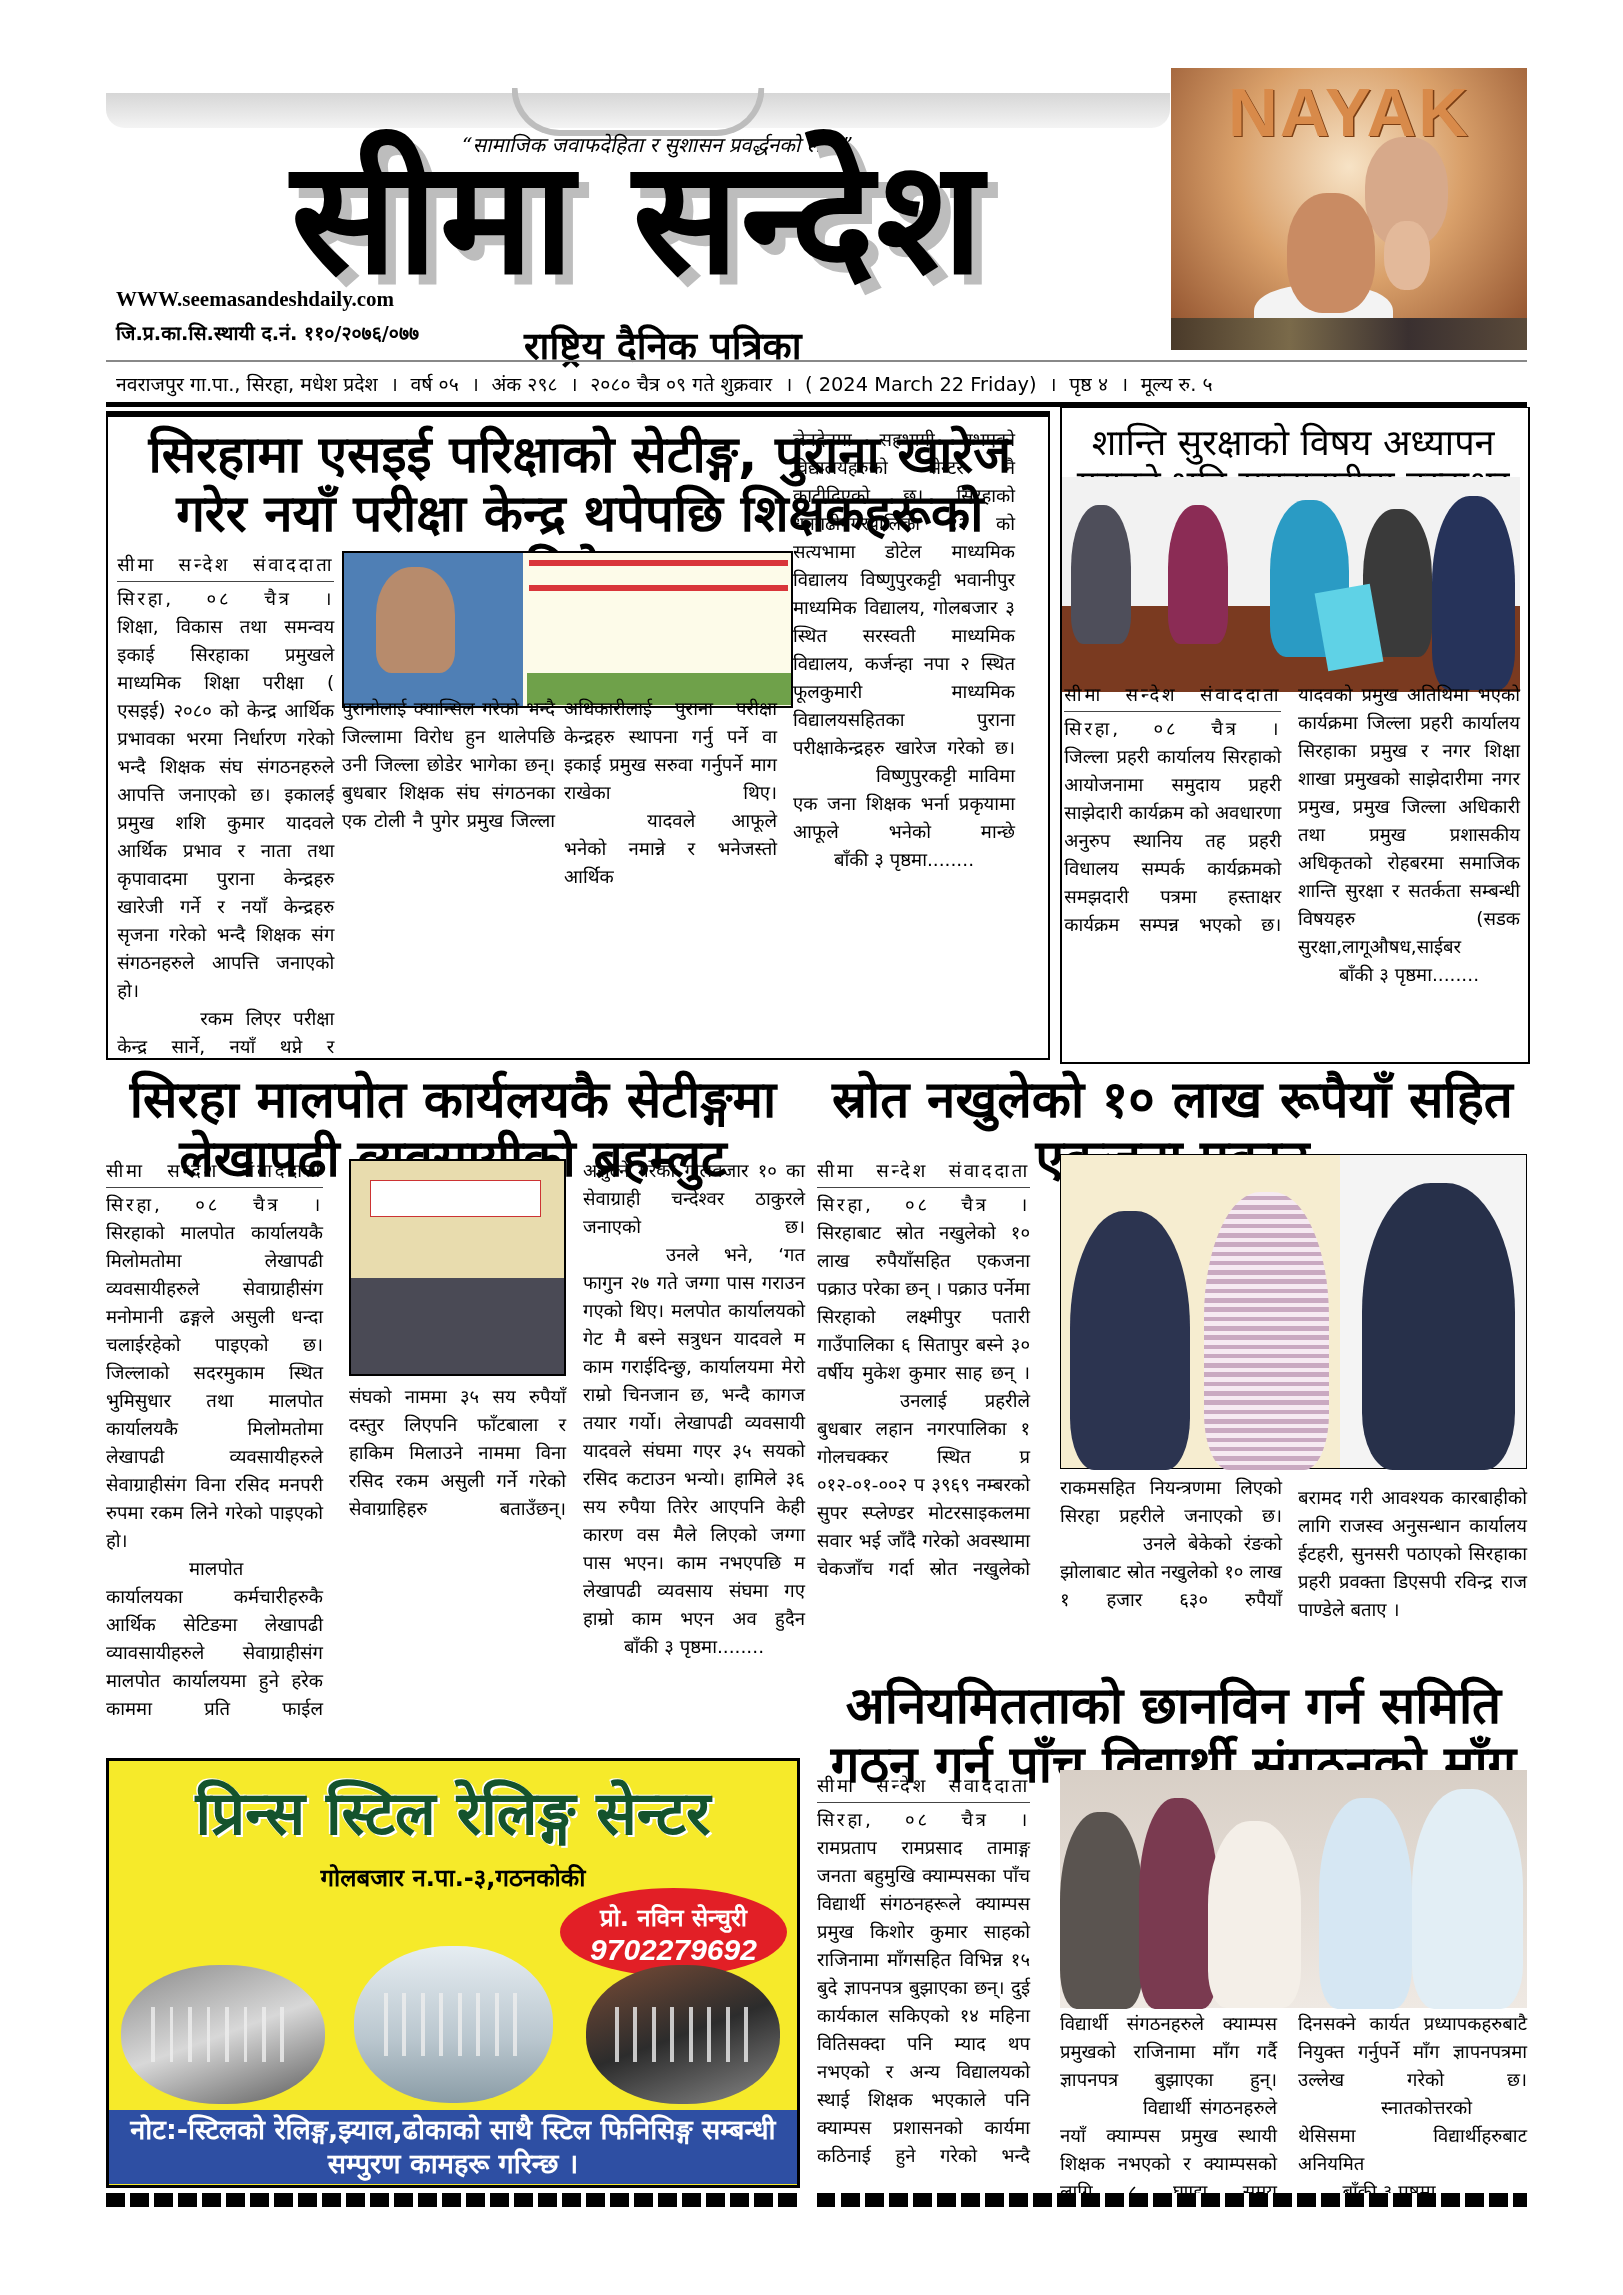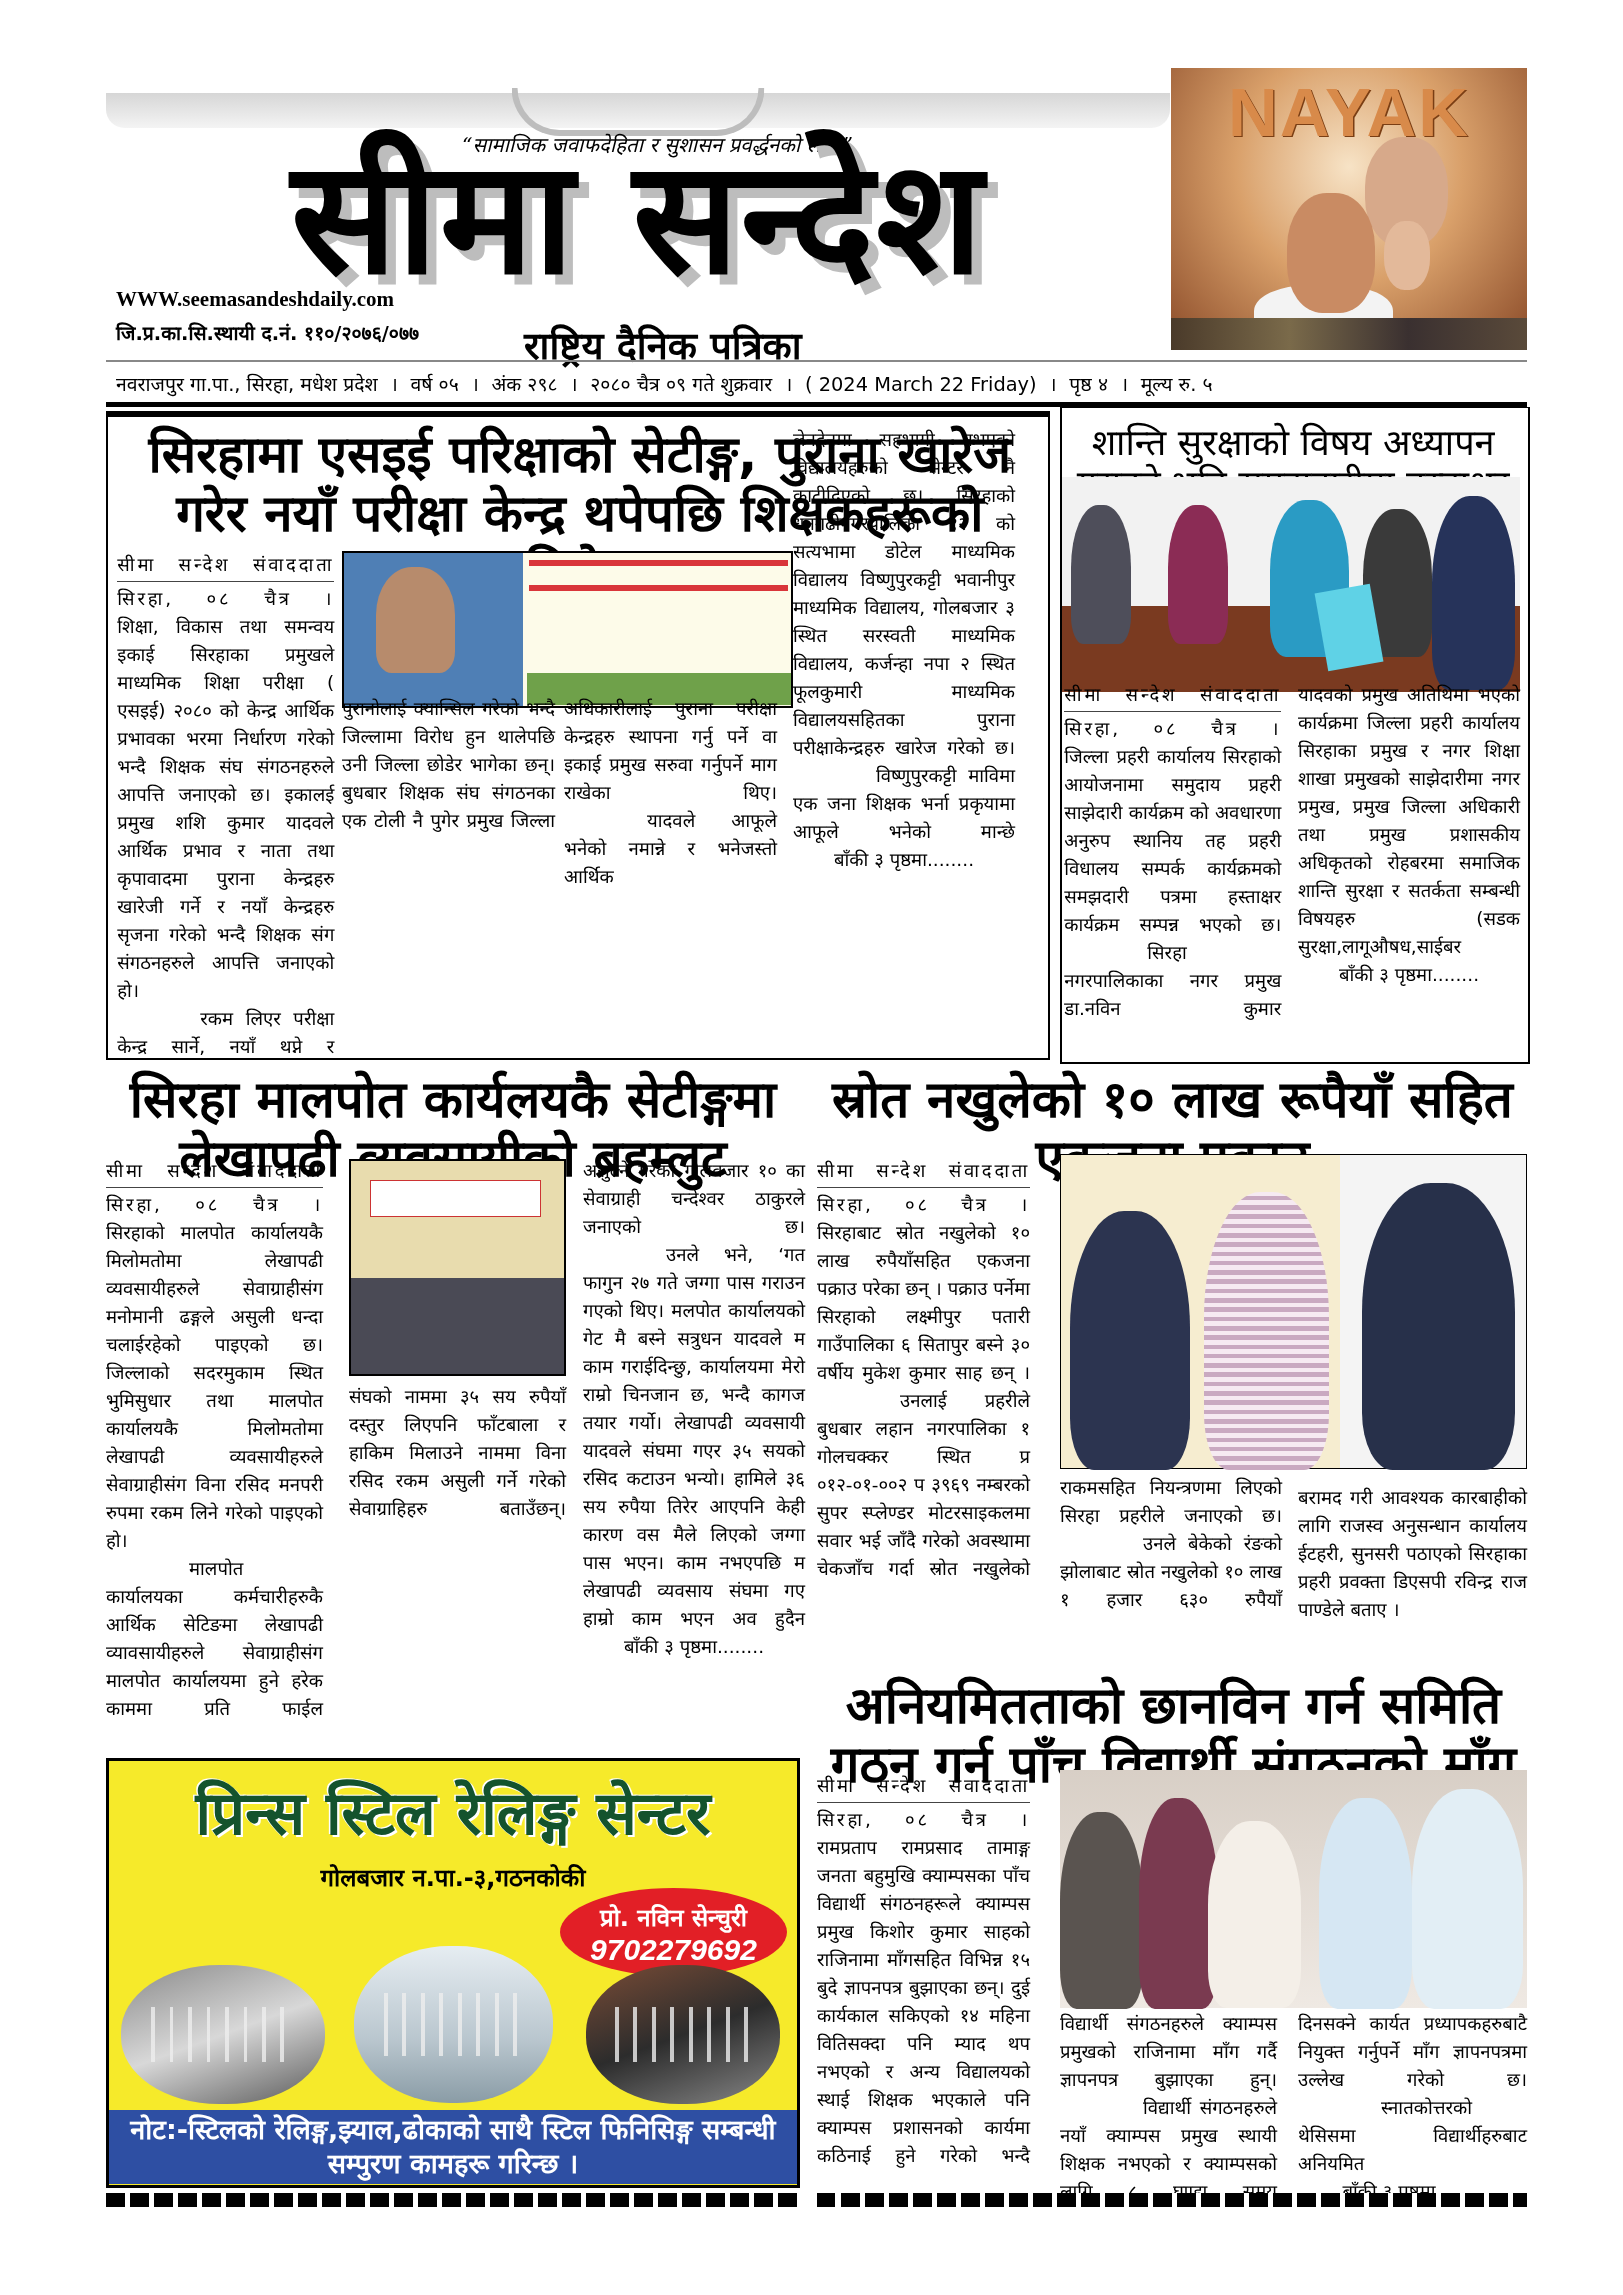--- a/index.html
+++ b/index.html
@@ -185,21 +185,20 @@
     <div class="photo-person" style="left:106px;top:28px;width:60px;height:139px;background:#8b2c55;"></div>
     <div class="photo-person" style="left:208px;top:23px;width:79px;height:157px;background:#2a9bc4;"></div>
     <div class="photo-person" style="left:301px;top:32px;width:69px;height:148px;background:#3a3a3a;"></div>
     <div class="photo-person" style="left:370px;top:18.5px;width:83px;height:194px;background:#26335a;"></div>
     <div style="position:absolute;left:259px;top:111px;width:56px;height:79px;background:#5fd2e6;transform:rotate(-10deg);"></div>
   </div>
   <div class="abs a2-col1 col">
     <div class="byline">सीमा सन्देश संवाददाता</div>
     <div class="dateline">सिरहा, ०८ चैत्र ।</div>
     <p>जिल्ला प्रहरी कार्यालय सिरहाको आयोजनामा समुदाय प्रहरी साझेदारी कार्यक्रम को अवधारणा अनुरुप स्थानिय तह प्रहरी विधालय सम्पर्क कार्यक्रमको समझदारी पत्रमा हस्ताक्षर कार्यक्रम सम्पन्न भएको छ।</p>
-    <p class="indent">सिरहा नगरपालिकाका नगर प्रमुख डा.नविन कुमार</p>
   </div>
   <div class="abs a2-col2 col">
     <p>यादवको प्रमुख अतिथिमा भएको कार्यक्रमा जिल्ला प्रहरी कार्यालय सिरहाका प्रमुख र नगर शिक्षा शाखा प्रमुखको साझेदारीमा नगर प्रमुख, प्रमुख जिल्ला अधिकारी तथा प्रमुख प्रशासकीय अधिकृतको रोहबरमा समाजिक शान्ति सुरक्षा र सतर्कता सम्बन्धी विषयहरु (सडक सुरक्षा,लागूऔषध,साईबर</p>
     <p class="cont">बाँकी ३ पृष्ठमा........</p>
   </div>
 </div>
 
 <div class="abs a3-head headline">सिरहा मालपोत कार्यलयकै सेटीङ्गमा लेखापढी व्यवसायीको ब्रहम्लुट</div>
 <div class="abs a3-col1 col">
   <div class="byline">सीमा सन्देश संवाददाता</div>

